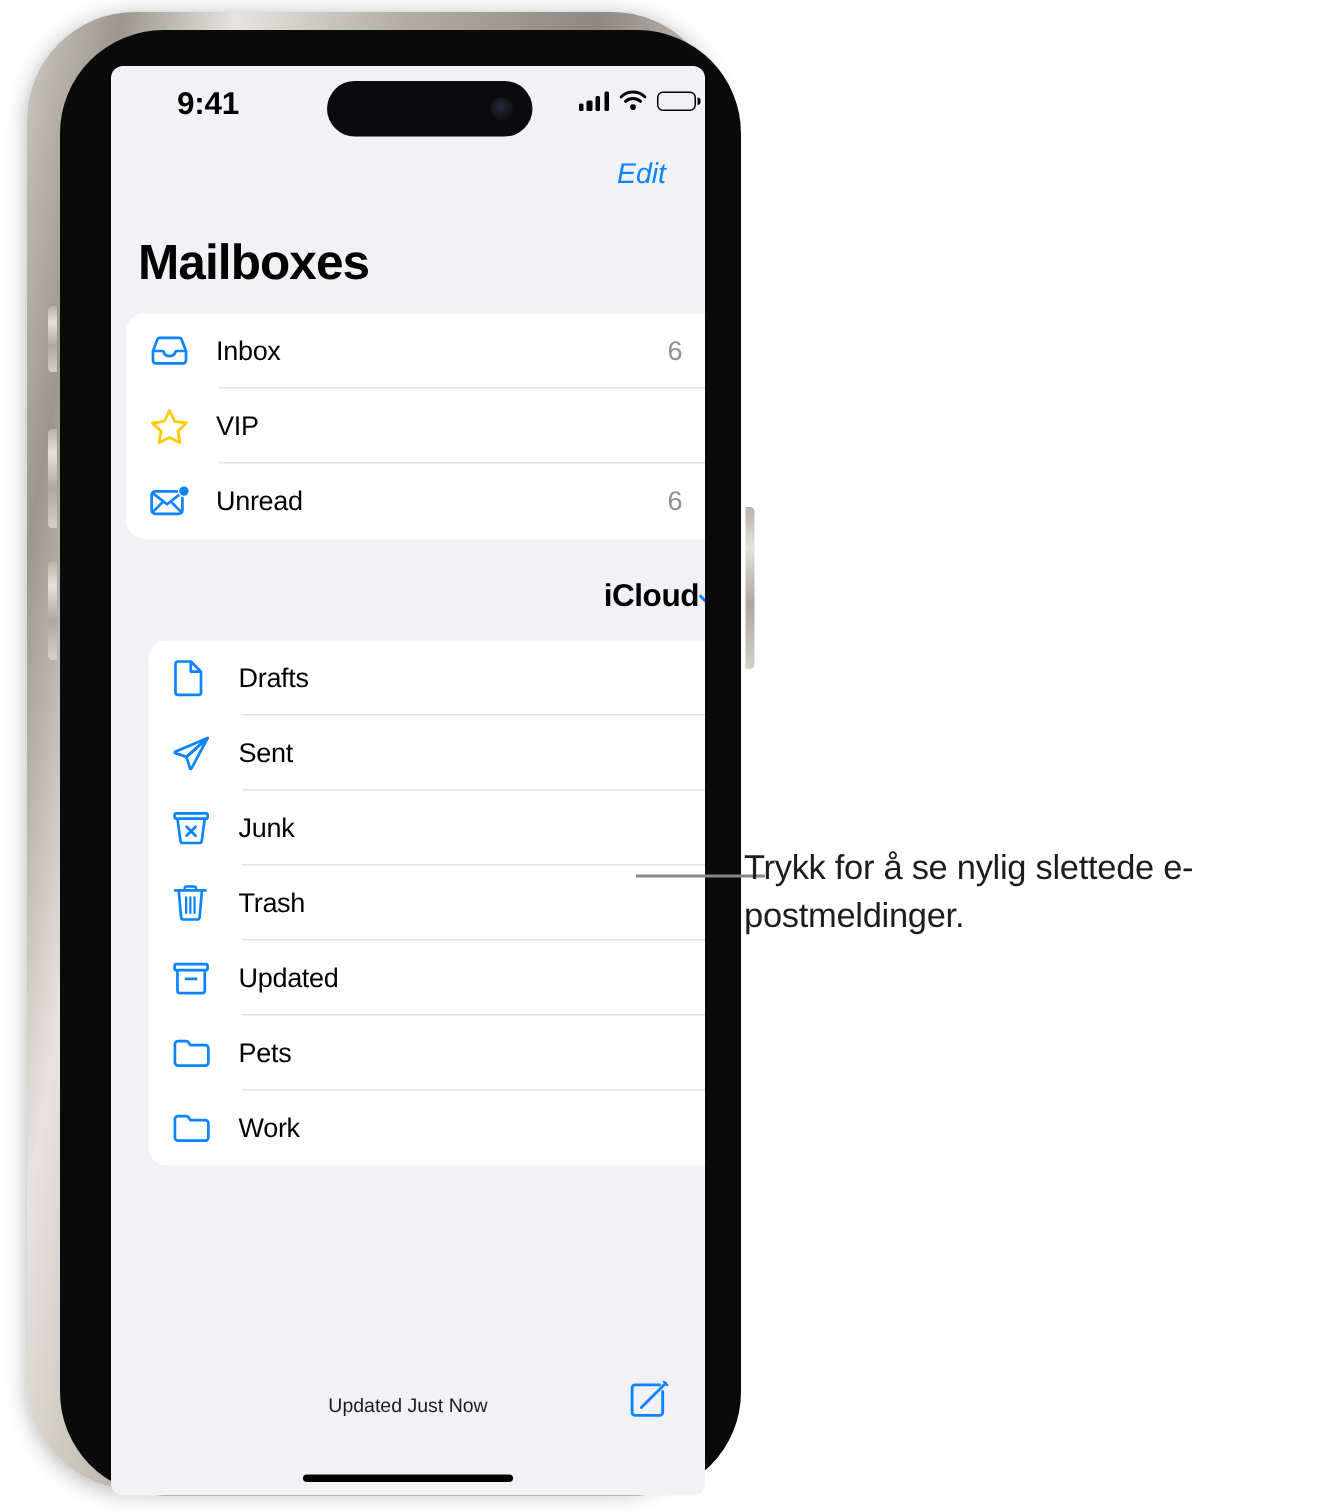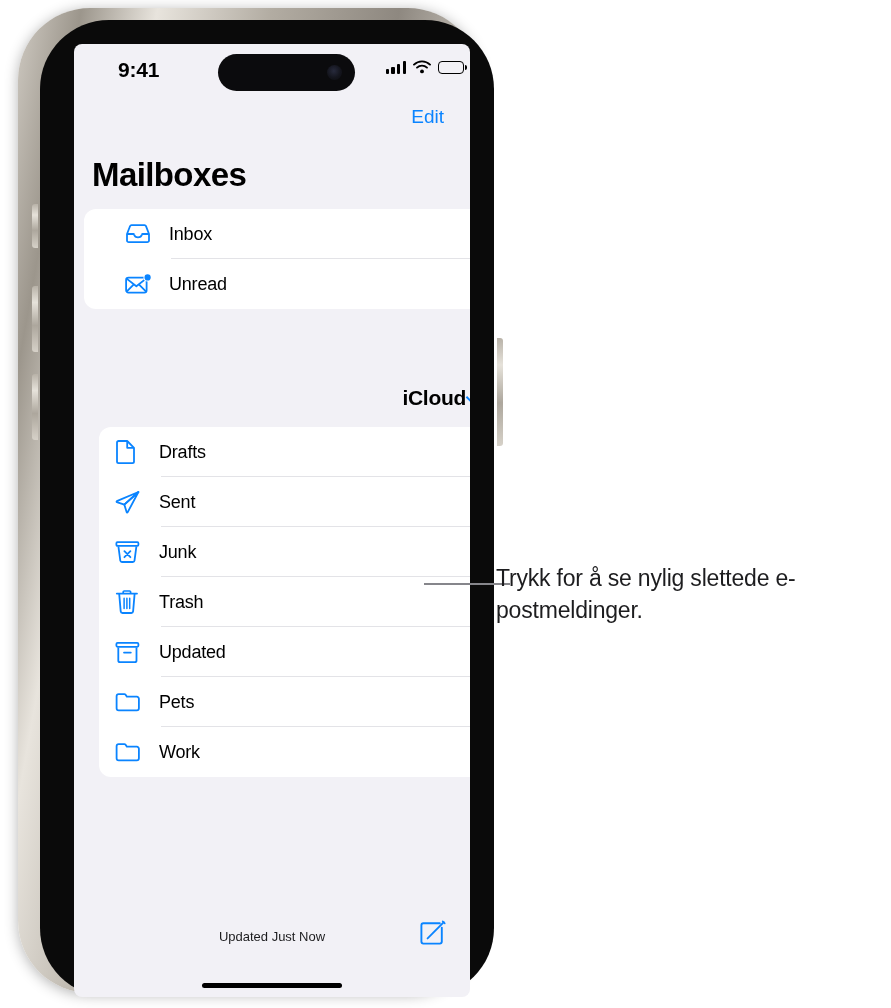--- a/index.html
+++ b/index.html
@@ -117,40 +117,41 @@
   }
   #battery-fill { width: 100%; height: 100%; background: #000; border-radius: 1.6px; }
 
   
   #edit-button {
     position: absolute;
     right: 26px; top: 62px;
     font-size: 19px;
     color: #0a84ff;
     cursor: pointer;
+    font-style: italic;
   }
   #page-title {
     position: absolute;
     left: 18px; top: 112px;
     font-size: 33px;
     font-weight: bold;
     color: #000;
     letter-spacing: -0.6px;
   }
 
   
   .list-group {
     position: absolute;
     left: 10px;
     width: 410px;
     background: #ffffff;
     border-radius: 12px;
     overflow: hidden;
   }
-  #group-favorites { top: 165px; padding-left: 25px; }
+  #group-favorites { top: 165px; }
   #group-icloud    { top: 383px; margin-left: 15px; }
 
   .row {
     position: relative;
     display: flex;
     align-items: center;
     height: 50px;
     padding: 0 12px 0 16px;
     box-sizing: border-box;
     cursor: pointer;
@@ -317,20 +318,31 @@
               <path d="M2 11 L5 3.2 A1.6 1.6 0 0 1 6.5 2.2 H19.5 A1.6 1.6 0 0 1 21 3.2 L24 11 V17.4 A1.8 1.8 0 0 1 22.2 19.2 H3.8 A1.8 1.8 0 0 1 2 17.4 Z" fill="none" stroke="#0a84ff" stroke-width="1.8" stroke-linejoin="round"></path>
               <path d="M2 11 H8.4 A0.6 0.6 0 0 1 9 11.5 A4.2 4.2 0 0 0 17 11.5 A0.6 0.6 0 0 1 17.6 11 H24" fill="none" stroke="#0a84ff" stroke-width="1.8" stroke-linejoin="round"></path>
             </svg>
           </span>
           <span class="row-label">Inbox</span>
           <span class="row-count">6</span>
           <span class="chev"></span>
           <span class="sep"></span>
         </div>
 
+        <div class="row">
+          <span class="row-icon">
+            <svg width="26" height="25" viewBox="0 0 26 25">
+              <path d="M13 1.8 L16.5 8.9 L24.3 10 L18.6 15.5 L20 23.2 L13 19.6 L6 23.2 L7.4 15.5 L1.7 10 L9.5 8.9 Z" fill="none" stroke="#ffcc00" stroke-width="1.9" stroke-linejoin="round"></path>
+            </svg>
+          </span>
+          <span class="row-label">VIP</span>
+          <span class="row-count"></span>
+          <span class="chev"></span>
+          <span class="sep"></span>
+        </div>
 
         <div class="row">
           <span class="row-icon">
             <svg width="28" height="23" viewBox="0 0 28 23">
               <rect x="1.1" y="4.6" width="20.5" height="15" rx="2.4" fill="none" stroke="#0a84ff" stroke-width="1.8"></rect>
               <path d="M1.6 5.6 L11.35 13.2 L21.1 5.6" fill="none" stroke="#0a84ff" stroke-width="1.8" stroke-linejoin="round"></path>
               <path d="M1.6 18.6 L8.6 11.6 M21.1 18.6 L14.1 11.6" fill="none" stroke="#0a84ff" stroke-width="1.8"></path>
               <circle cx="22.6" cy="4.4" r="4.1" fill="#ffffff"></circle>
               <circle cx="22.6" cy="4.4" r="3.1" fill="#0a84ff"></circle>
             </svg>

